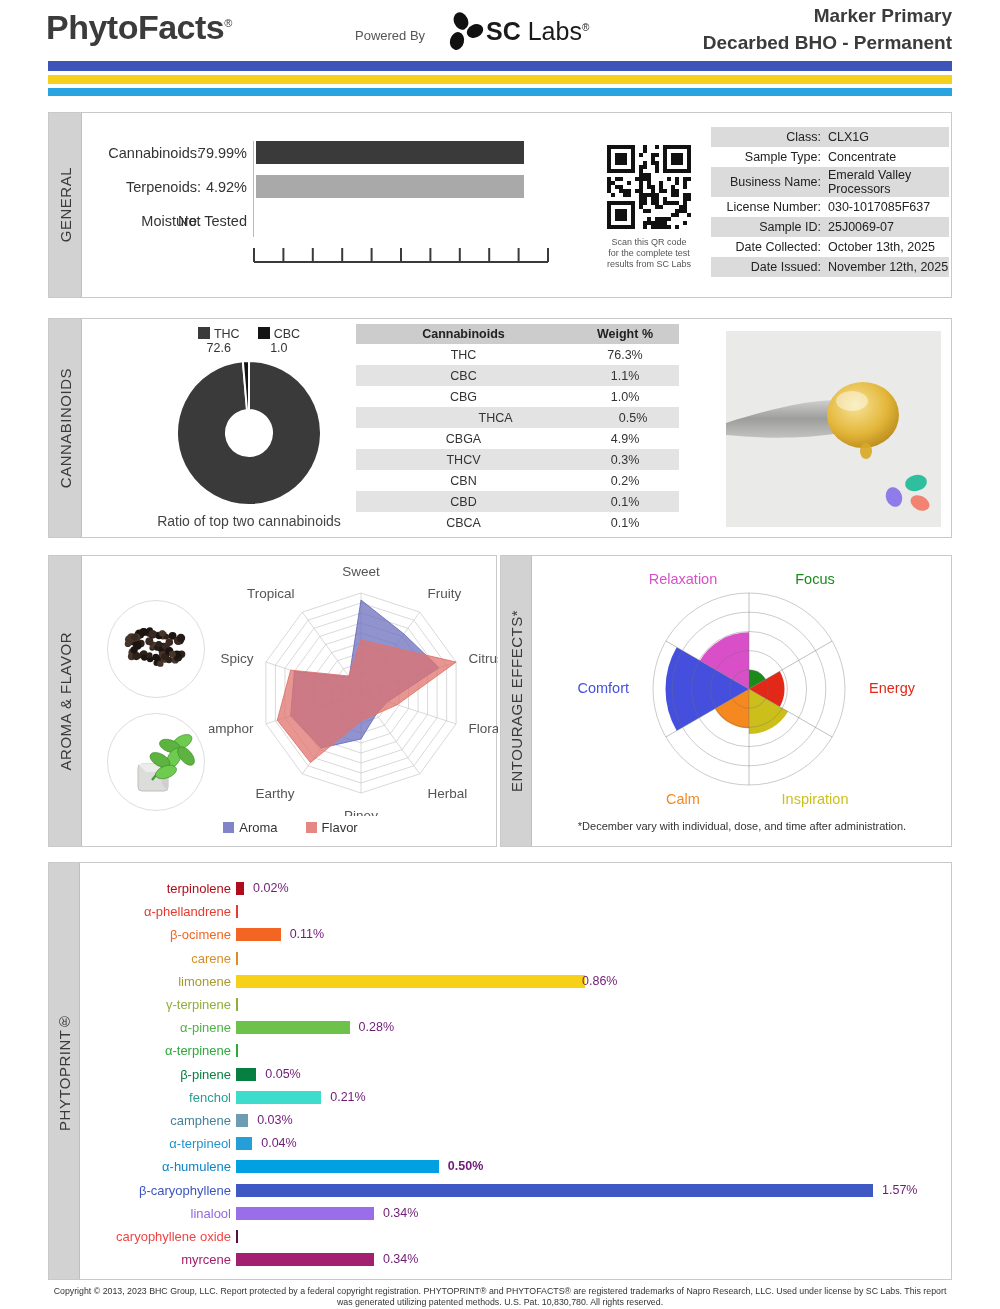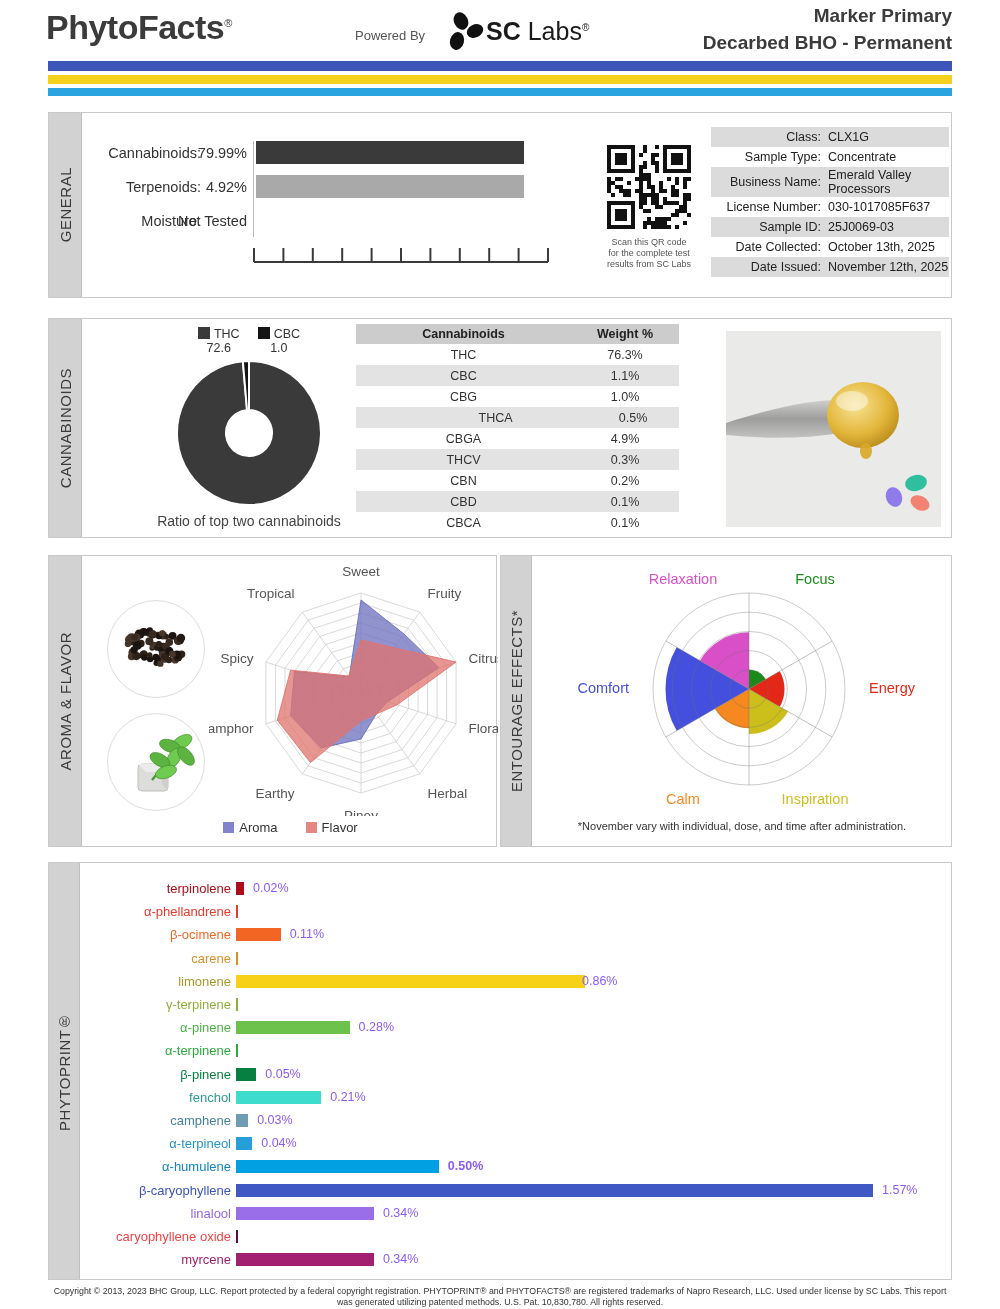--- a/index.html
+++ b/index.html
@@ -37,21 +37,21 @@
   .crow .c2{width:108px;}
   .chead{background:#cccccc;font-weight:700;color:#222;}
   .crow.alt{background:#e3e3e3;}
   .legend-sq{display:inline-block;width:12px;height:12px;vertical-align:-1px;margin-right:4px;}
   .donut-cap{font-size:14px;color:#444;text-align:center;}
   .imgcircle{border-radius:50%;border:1px solid #ddd;background:#fff;overflow:hidden;}
   
   .prow{position:absolute;height:22px;}
   .plabel{position:absolute;right:0;top:3px;width:182px;text-align:right;font-size:13px;}
   .pbar{position:absolute;left:187px;top:4px;height:13px;}
-  .pval{position:absolute;top:3px;font-size:12.5px;color:#8b5cf6;}
+  .pval{position:absolute;top:3px;font-size:12.5px;color:#701a75;}
   .footer{left:0;top:1286px;width:1000px;text-align:center;font-size:8.8px;color:#333;line-height:10.5px;}
   .disclaimer{font-size:11px;color:#333;text-align:center;}
   .leg-item{font-size:13px;color:#333;}
 </style>
 </head>
 <body>
 
 <div class="page">
 
   <div class="abs brand"><span>PhytoFacts</span><sup>®</sup></div>
@@ -245,21 +245,21 @@
         <div class="inforow alt" style="min-height: 30px;">
           <div class="infolabel">Business Name:</div>
           <div class="infoval">Emerald Valley Processors</div>
         </div>
         <div class="inforow" style="min-height: 20px;">
           <div class="infolabel">License Number:</div>
           <div class="infoval">030-1017085F637</div>
         </div>
         <div class="inforow alt" style="min-height: 20px;">
           <div class="infolabel">Sample ID:</div>
-          <div class="infoval">25J0069-03</div>
+          <div class="infoval">25J0069-07</div>
         </div>
         <div class="inforow" style="min-height: 20px;">
           <div class="infolabel">Date Collected:</div>
           <div class="infoval">October 13th, 2025</div>
         </div>
         <div class="inforow alt" style="min-height: 20px;">
           <div class="infolabel">Date Issued:</div>
           <div class="infoval">November 12th, 2025</div>
         </div>
       </div>
@@ -492,21 +492,21 @@
         <line x1="218" y1="133" x2="218" y2="229" stroke="rgba(110,110,110,0.55)" stroke-width="0.8"></line>
         <line x1="218" y1="133" x2="134.8615612366939" y2="181" stroke="rgba(110,110,110,0.55)" stroke-width="0.8"></line>
         <line x1="218" y1="133" x2="134.8615612366939" y2="84.99999999999999" stroke="rgba(110,110,110,0.55)" stroke-width="0.8"></line>
         <text x="284" y="28.005154776142874" text-anchor="middle" font-size="14.5" fill="#1B8A1B" font-family="Liberation Sans, sans-serif">Focus</text>
         <text x="338" y="137" text-anchor="start" font-size="14.5" fill="#E32817" font-family="Liberation Sans, sans-serif">Energy</text>
         <text x="284" y="247.9948452238571" text-anchor="middle" font-size="14.5" fill="#CDBF1B" font-family="Liberation Sans, sans-serif">Inspiration</text>
         <text x="152.00000000000003" y="247.99484522385714" text-anchor="middle" font-size="14.5" fill="#F5881F" font-family="Liberation Sans, sans-serif">Calm</text>
         <text x="98" y="137" text-anchor="end" font-size="14.5" fill="#4450DD" font-family="Liberation Sans, sans-serif">Comfort</text>
         <text x="151.99999999999994" y="28.005154776142902" text-anchor="middle" font-size="14.5" fill="#D94FC8" font-family="Liberation Sans, sans-serif">Relaxation</text>
       </svg>
-    <div class="abs disclaimer" style="left:30px;top:264px;width:422px;">*November vary with individual, dose, and time after administration.</div>
+    <div class="abs disclaimer" style="left:30px;top:264px;width:422px;">*December vary with individual, dose, and time after administration.</div>
   </div>
 
   <div class="abs box" style="left:48px;top:862px;width:904px;height:418px;">
     <div class="strip" style="width:30px;">
         <span class="striplabel">PHYTOPRINT®</span>
       </div>
     <div id="phyto-rows">
         <div class="prow" style="left: 0px; top: 15px; width: 900px;">
           <span class="plabel" style="right: auto; left: 0px; color: rgb(174, 14, 27);">terpinolene</span>
           <span class="pbar" style="width: 8.11465px; background: rgb(174, 14, 27);"></span>

